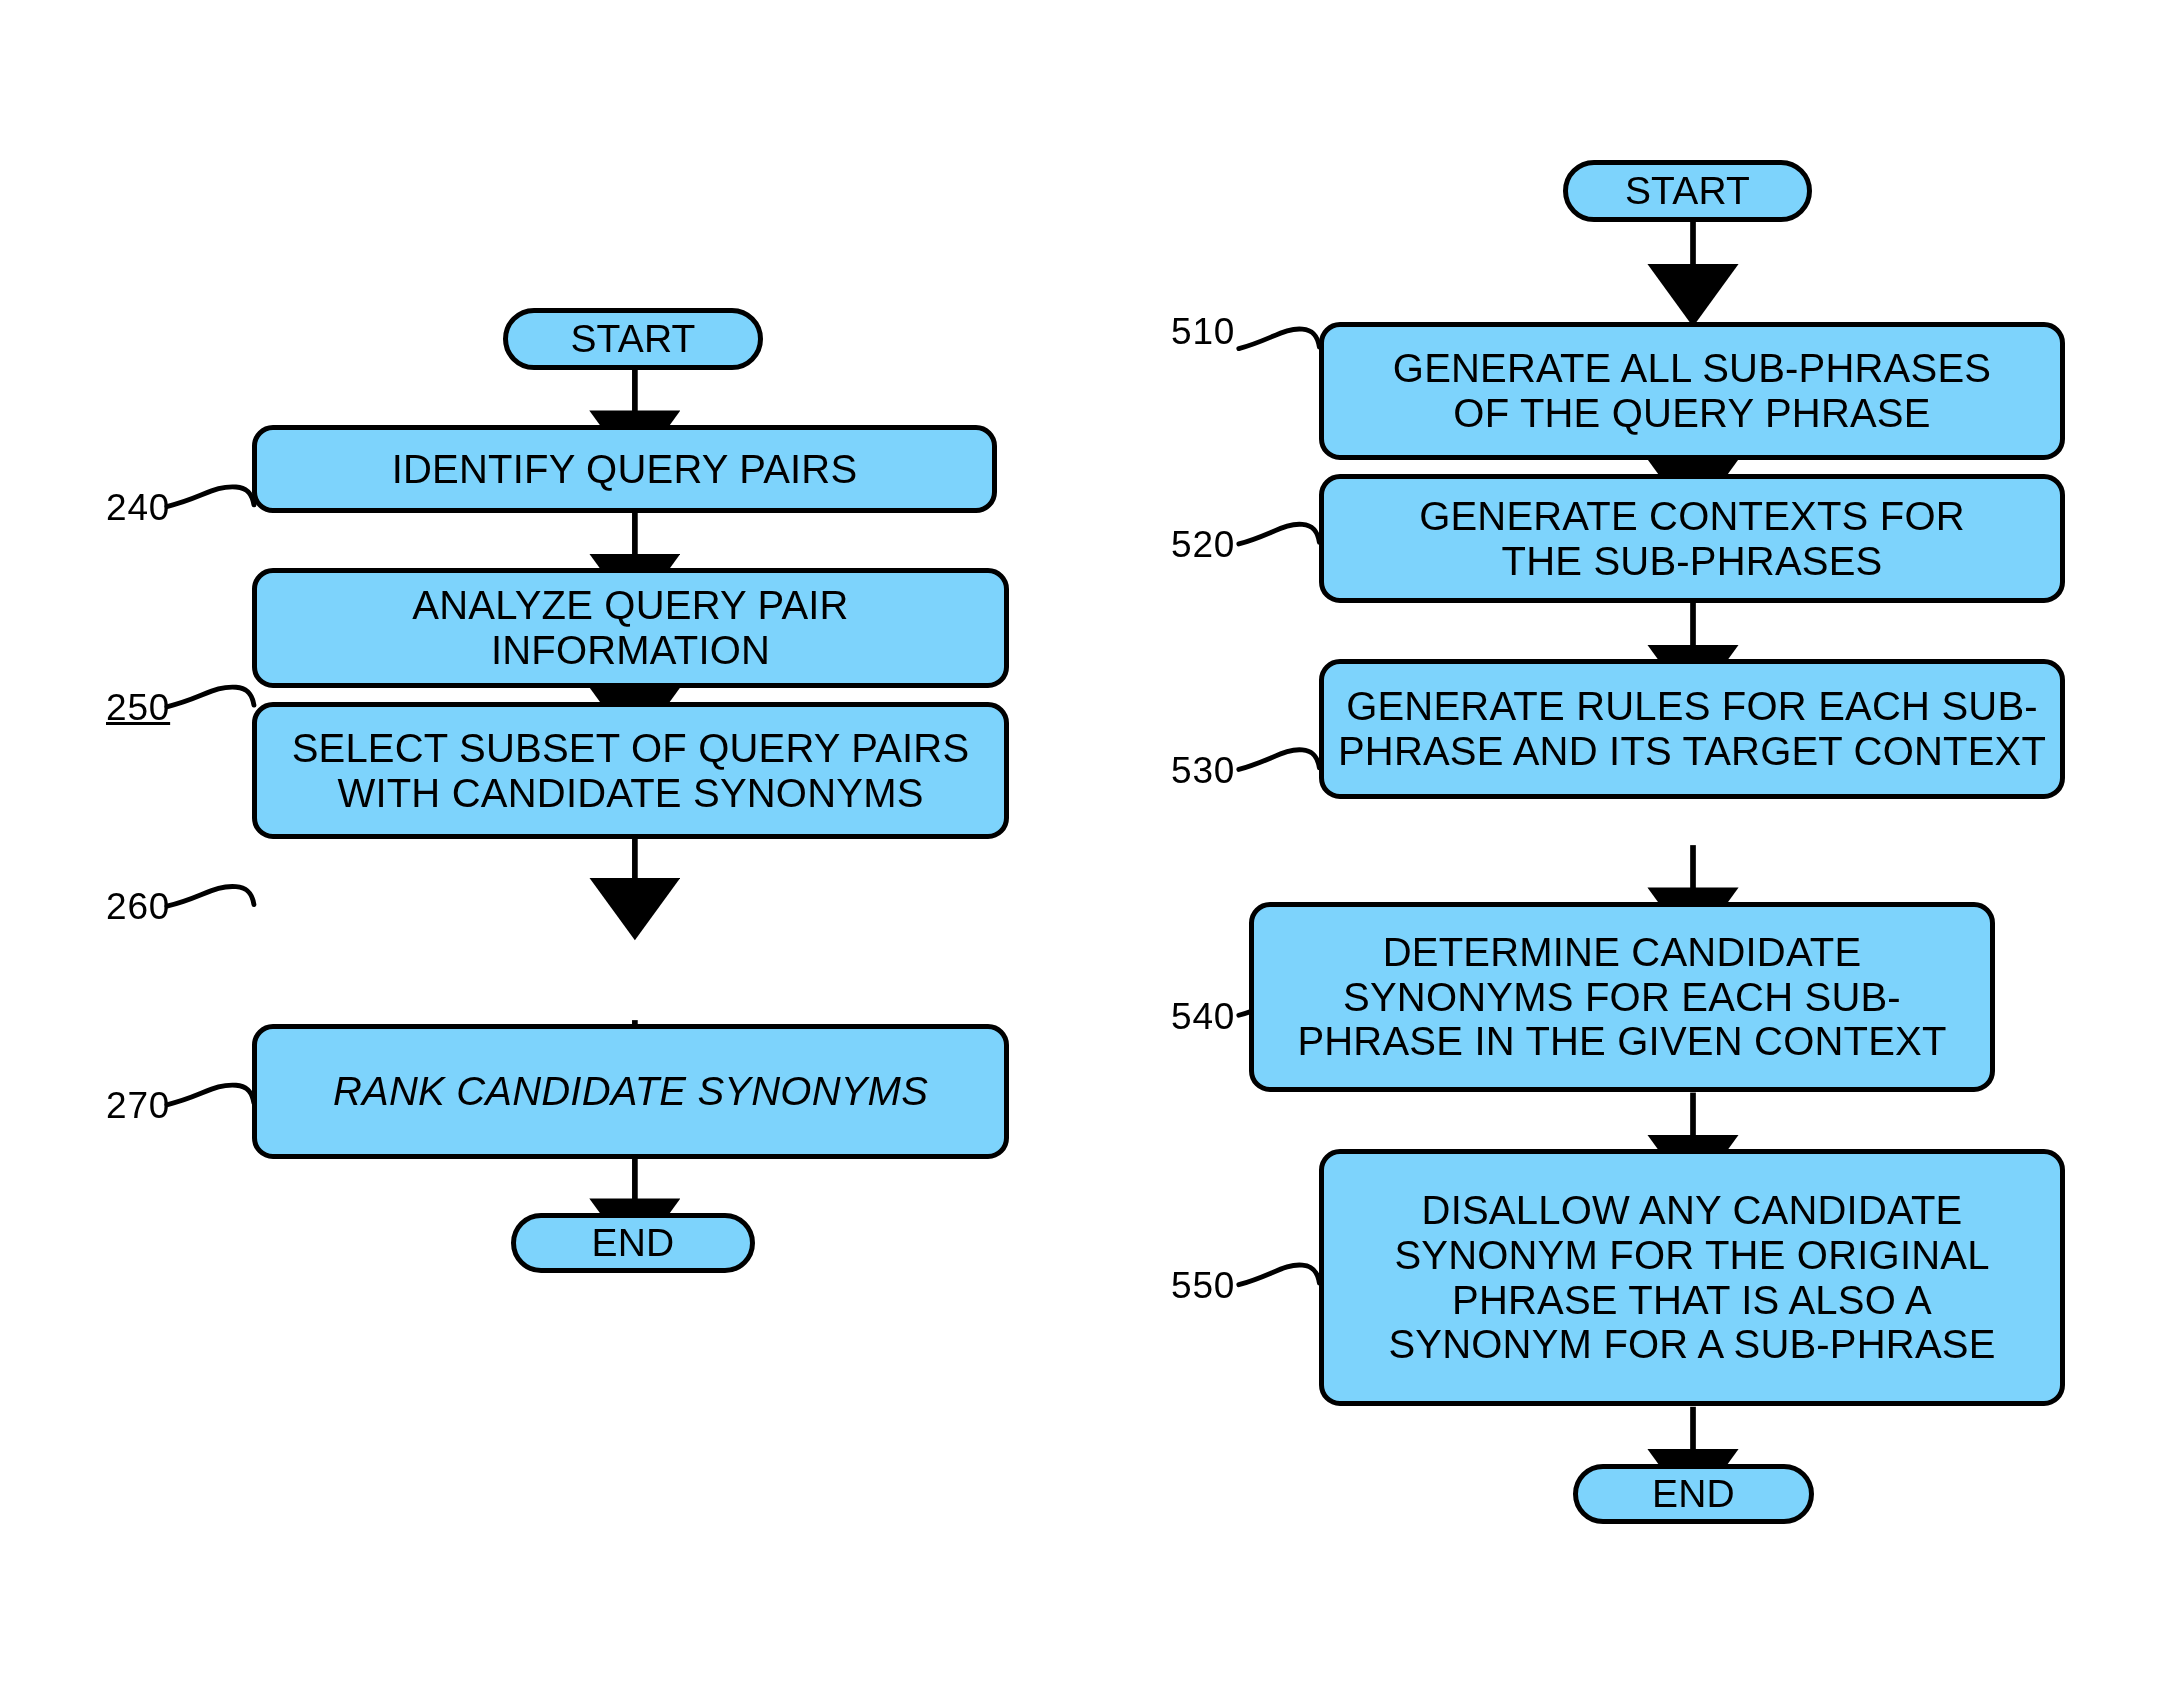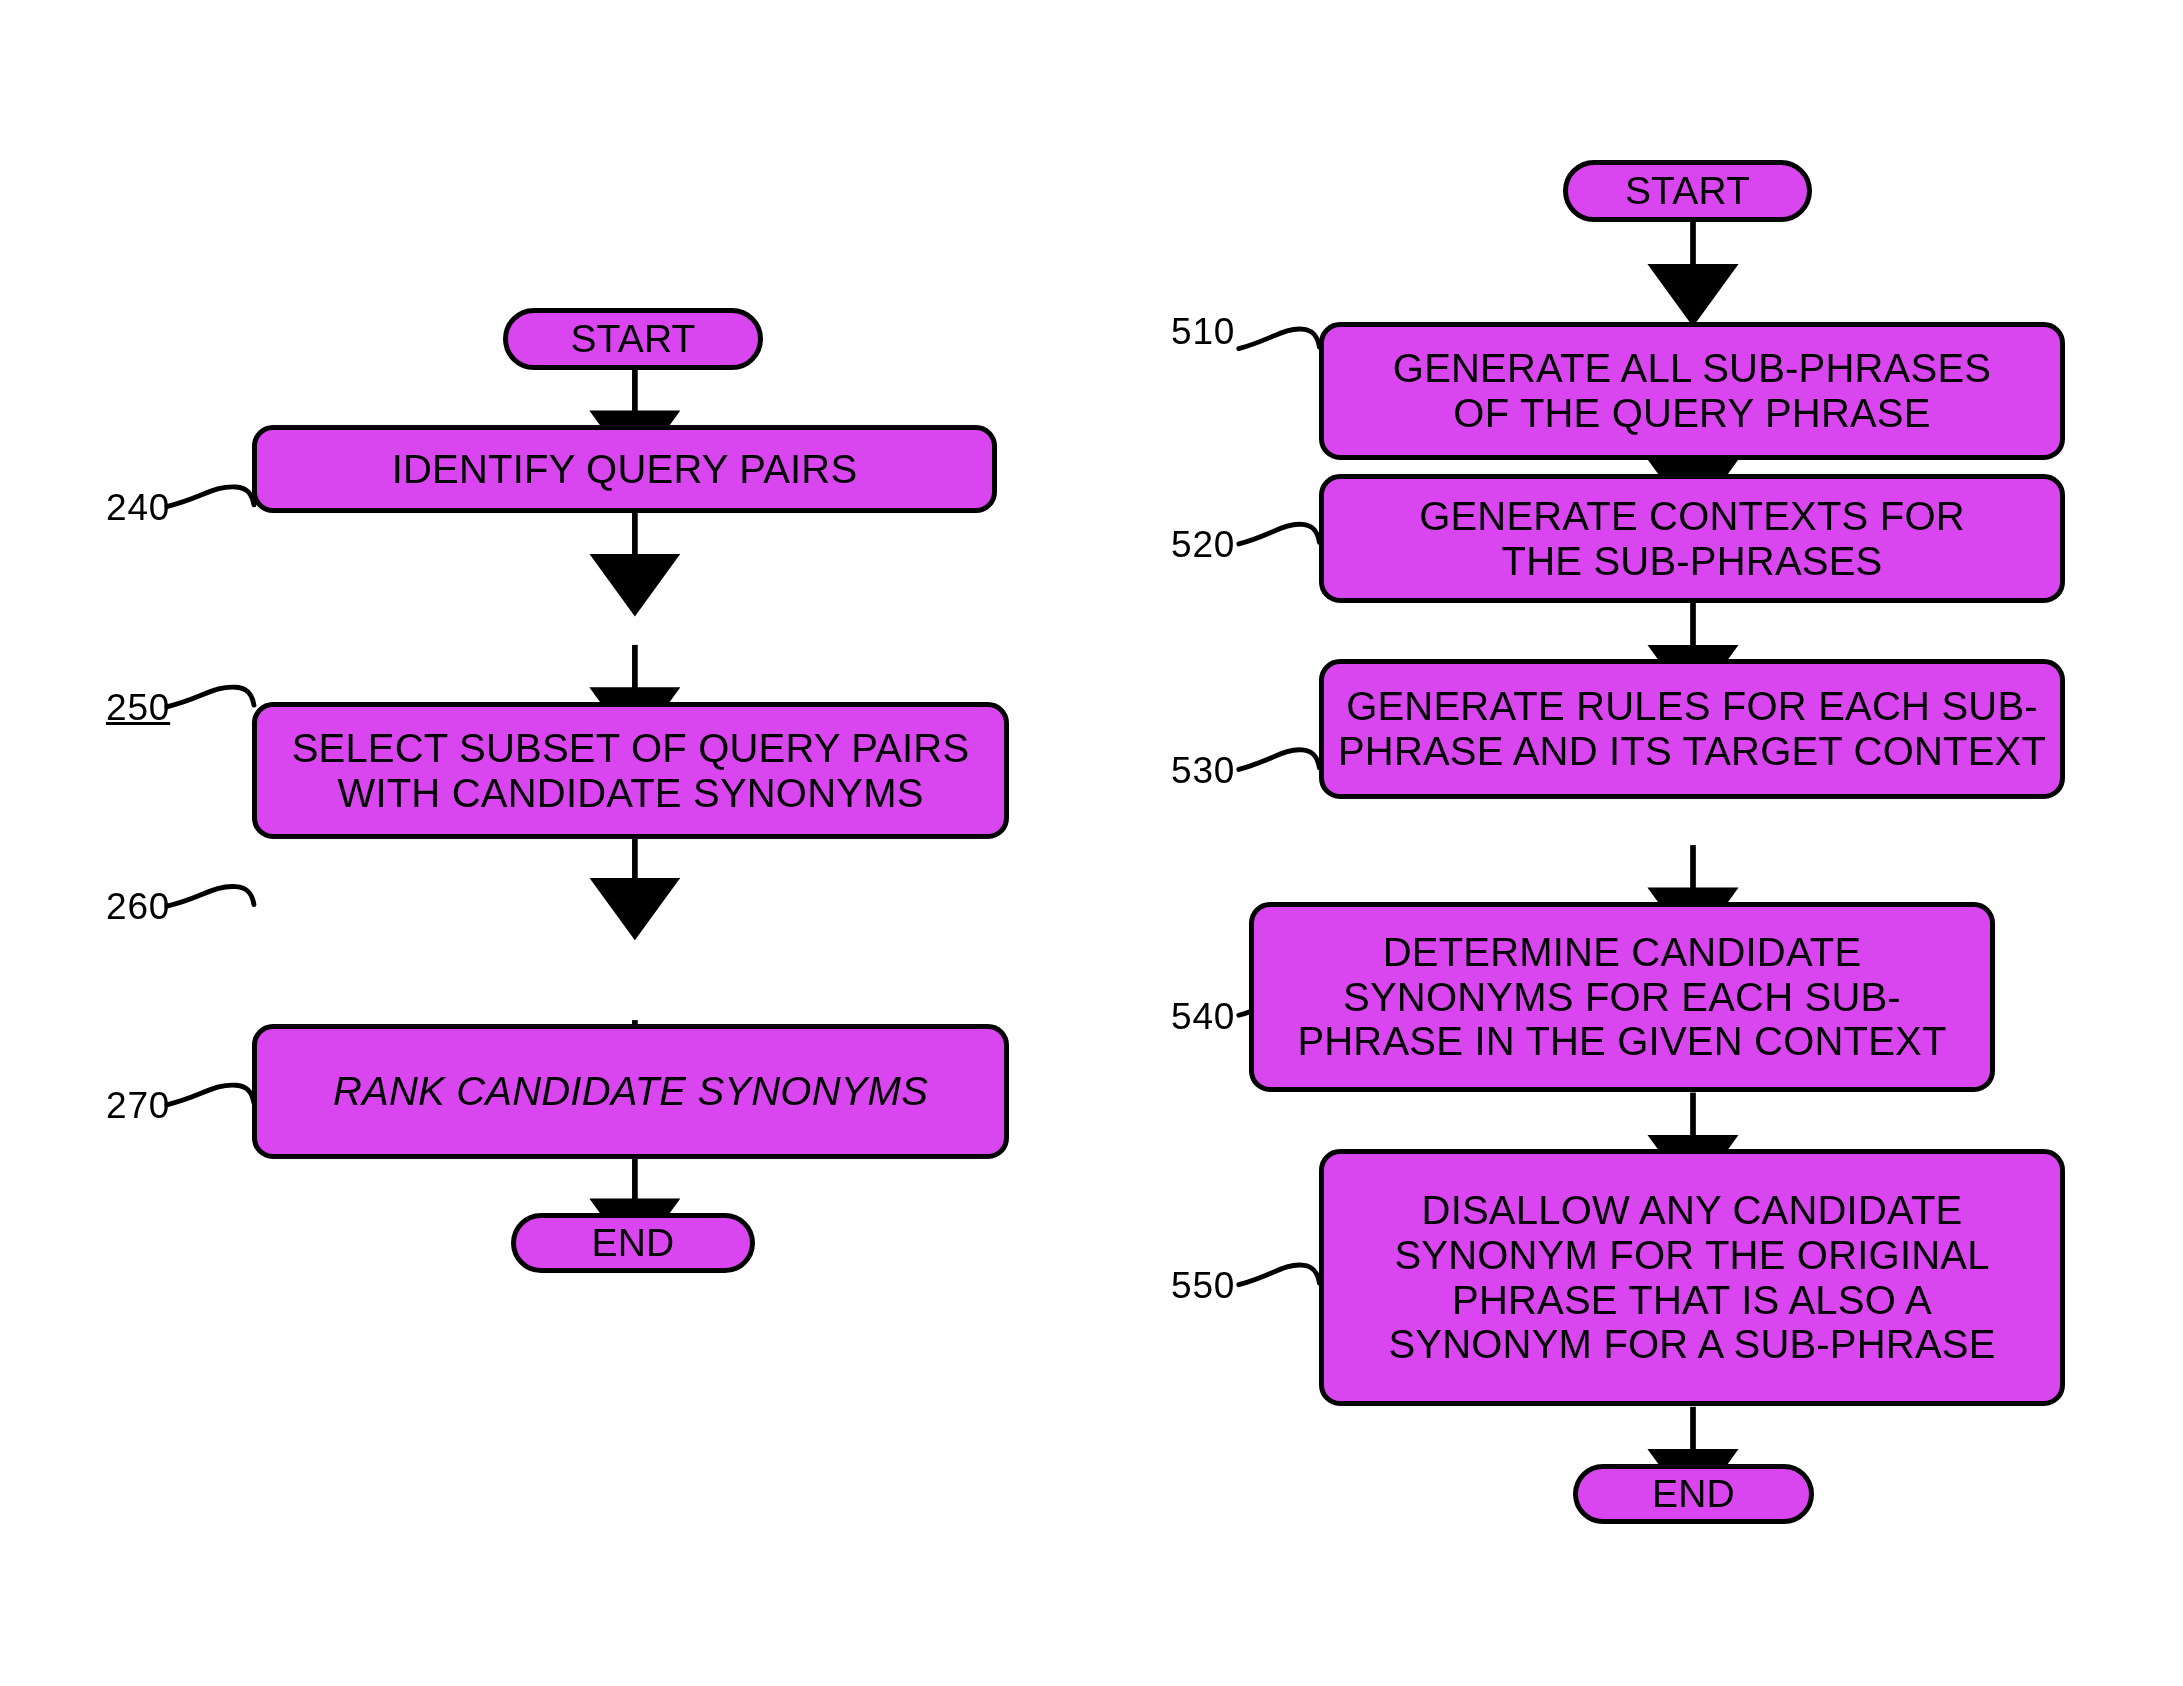--- a/index.html
+++ b/index.html
@@ -8,21 +8,21 @@
     font-family:"Liberation Sans", sans-serif;
     color:#000000;
   }
   .canvas{position:absolute;left:0;top:0;width:2183px;height:1687px;}
 
   
   .node{
     position:absolute;
     box-sizing:border-box;
     border:5.7px solid #000;
-    background:#d946ef;
+    background:#7dd3fc;
     display:flex;
     align-items:center;
     justify-content:center;
     text-align:center;
   }
   .node .txt{
     display:block;
     line-height:1.12;
     letter-spacing:0.2px;
     padding:0 8.1px;
@@ -92,20 +92,23 @@
     <span class="txt" style="font-size:39px;">START</span>
   </div>
 
   <div class="node process" style="left:252px;top:425px;width:745px;height:88px;">
     <span class="txt" style="font-size:40px;">IDENTIFY QUERY PAIRS</span>
   </div>
   <div class="refnum" style="left:106px;top:487px;">
     <span>240</span>
   </div>
 
+  <div class="node process" style="left:252px;top:568px;width:757px;height:120px;">
+    <span class="txt" style="font-size:40px;max-width:521px;">ANALYZE QUERY PAIR INFORMATION</span>
+  </div>
   <div class="refnum" style="left:106px;top:687px;text-decoration:underline;">
     <span>250</span>
   </div>
 
   <div class="node process" style="left:252px;top:702px;width:757px;height:137px;">
     <span class="txt" style="font-size:40px;max-width:700px;">SELECT SUBSET OF QUERY PAIRS WITH CANDIDATE SYNONYMS</span>
   </div>
   <div class="refnum" style="left:106px;top:886px;">
     <span>260</span>
   </div>

